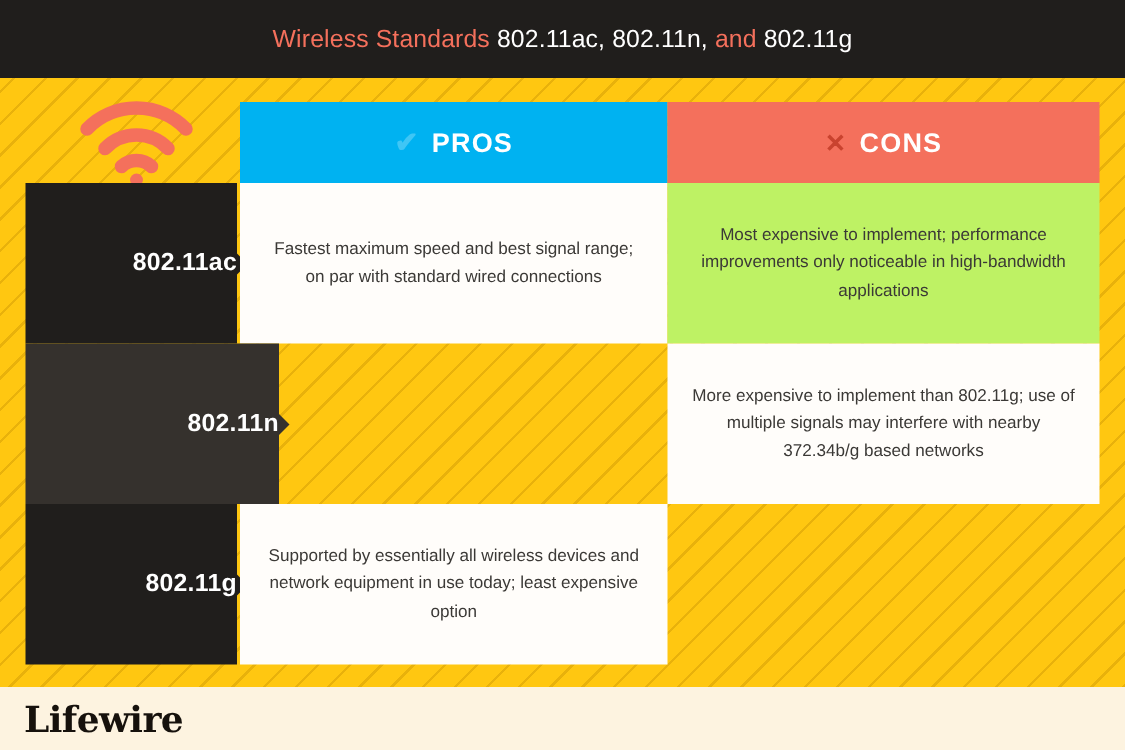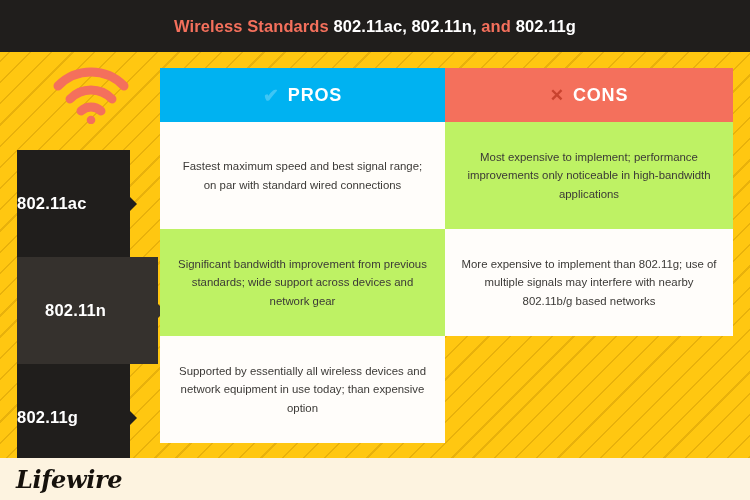--- a/index.html
+++ b/index.html
@@ -28,21 +28,21 @@
     top: 0;
     width: 750px;
     height: 52px;
     background: #201e1c;
     display: flex;
     align-items: center;
     justify-content: center;
   }
   .title-text {
     font-size: 16.5px;
-    font-weight: bold;
+    font-weight: normal;
     letter-spacing: 0.1px;
     white-space: nowrap;
   }
   .t-accent { color: #f4705c; }
   .t-white  { color: #ffffff; }
 
   
   .stripe-band {
     position: absolute;
     left: 0;
@@ -125,25 +125,24 @@
     width: 716px;
     height: 107px;
   }
   .row-0 { top: 54px; }
   .row-1 { top: 161px; }
   .row-2 { top: 268px; height: 107px; }
 
   .cell-label {
     position: absolute;
     left: 0; top: 0;
-    width: 113px; height: 100%;
-    display: flex;
-    align-items: center;
-    justify-content: flex-start;
-    margin-top: 28px;
+    width: 141px; height: 100%;
+    display: flex;
+    align-items: center;
+    justify-content: flex-end;
   }
   .cell-label .std-name {
     color: #ffffff;
     font-size: 16.5px;
     font-weight: bold;
     letter-spacing: 0.2px;
   }
   .label-dark  { background: #201e1c; }
   .label-light { background: #35312d; padding-left: 28px; }
 
@@ -190,21 +189,20 @@
     width: 750px;
     height: 42px;
     background: #fdf3e0;
     display: flex;
     align-items: center;
   }
   .logo {
     margin-left: 16px;
     color: #16110c;
     font-family: "DejaVu Serif", serif;
-    font-style: italic;
     font-weight: bold;
     font-size: 24px;
     letter-spacing: -0.4px;
   }
 </style>
 </head>
 <body>
 
 <div id="infographic">
 
@@ -252,35 +250,32 @@
       <div class="cell-text cell-cons bg-cream">
         <p>Most expensive to implement; performance improvements only noticeable in high-bandwidth applications</p>
       </div>
     </div>
 
     <div class="row row-1">
       <div class="cell-label label-light">
         <span class="std-name">802.11n</span>
         <span class="pointer light"></span>
       </div>
-      <div class="cell-text cell-pros bg-cream">
-        <p>Significant bandwidth improvement from previous standards; wide support across devices and network gear</p>
-      </div>
       <div class="cell-text cell-cons bg-white">
-        <p>More expensive to implement than 802.11g; use of multiple signals may interfere with nearby 802.11b/g based networks</p>
+        <p>More expensive to implement than 802.11g; use of multiple signals may interfere with nearby 372.34b/g based networks</p>
       </div>
     </div>
 
     <div class="row row-2">
       <div class="cell-label label-dark">
         <span class="std-name">802.11g</span>
         <span class="pointer"></span>
       </div>
       <div class="cell-text cell-pros bg-white">
-        <p>Supported by essentially all wireless devices and network equipment in use today; than expensive option</p>
+        <p>Supported by essentially all wireless devices and network equipment in use today; least expensive option</p>
       </div>
     </div>
 
   </div>
 
   <div class="footer">
     <span class="logo">Lifewire</span>
   </div>
 
 </div>

